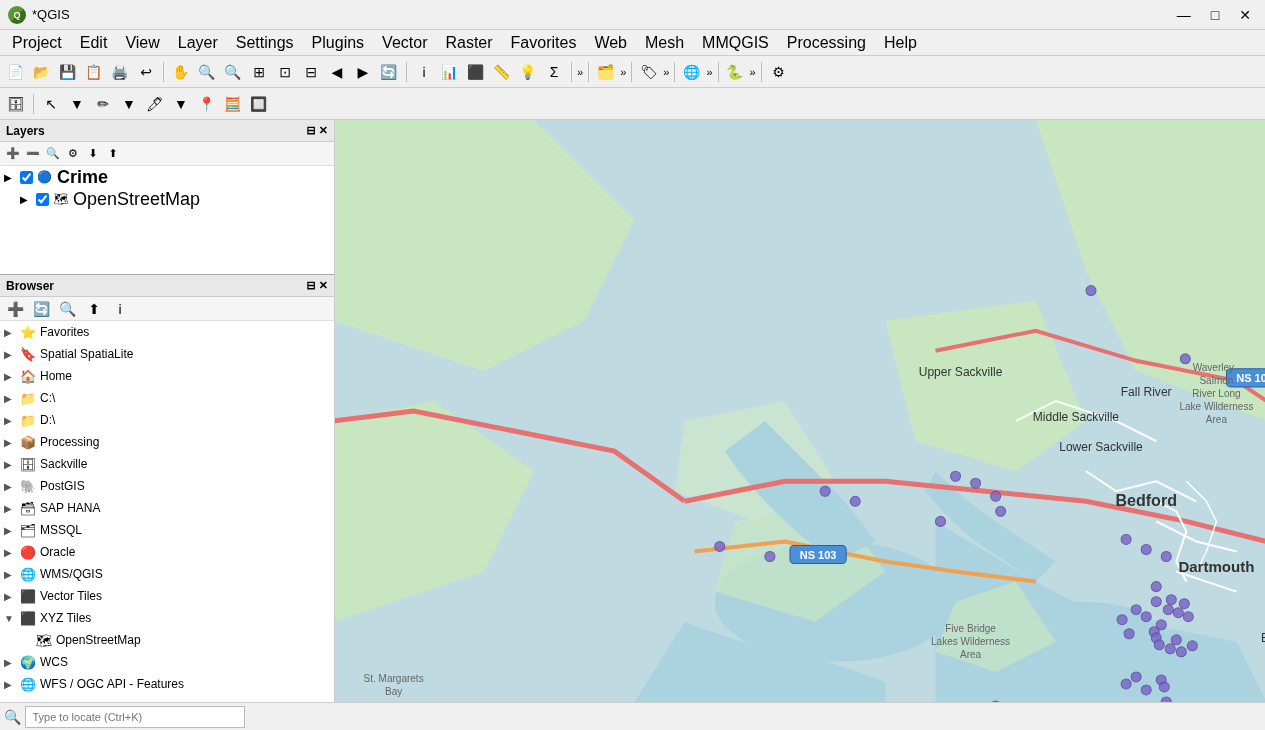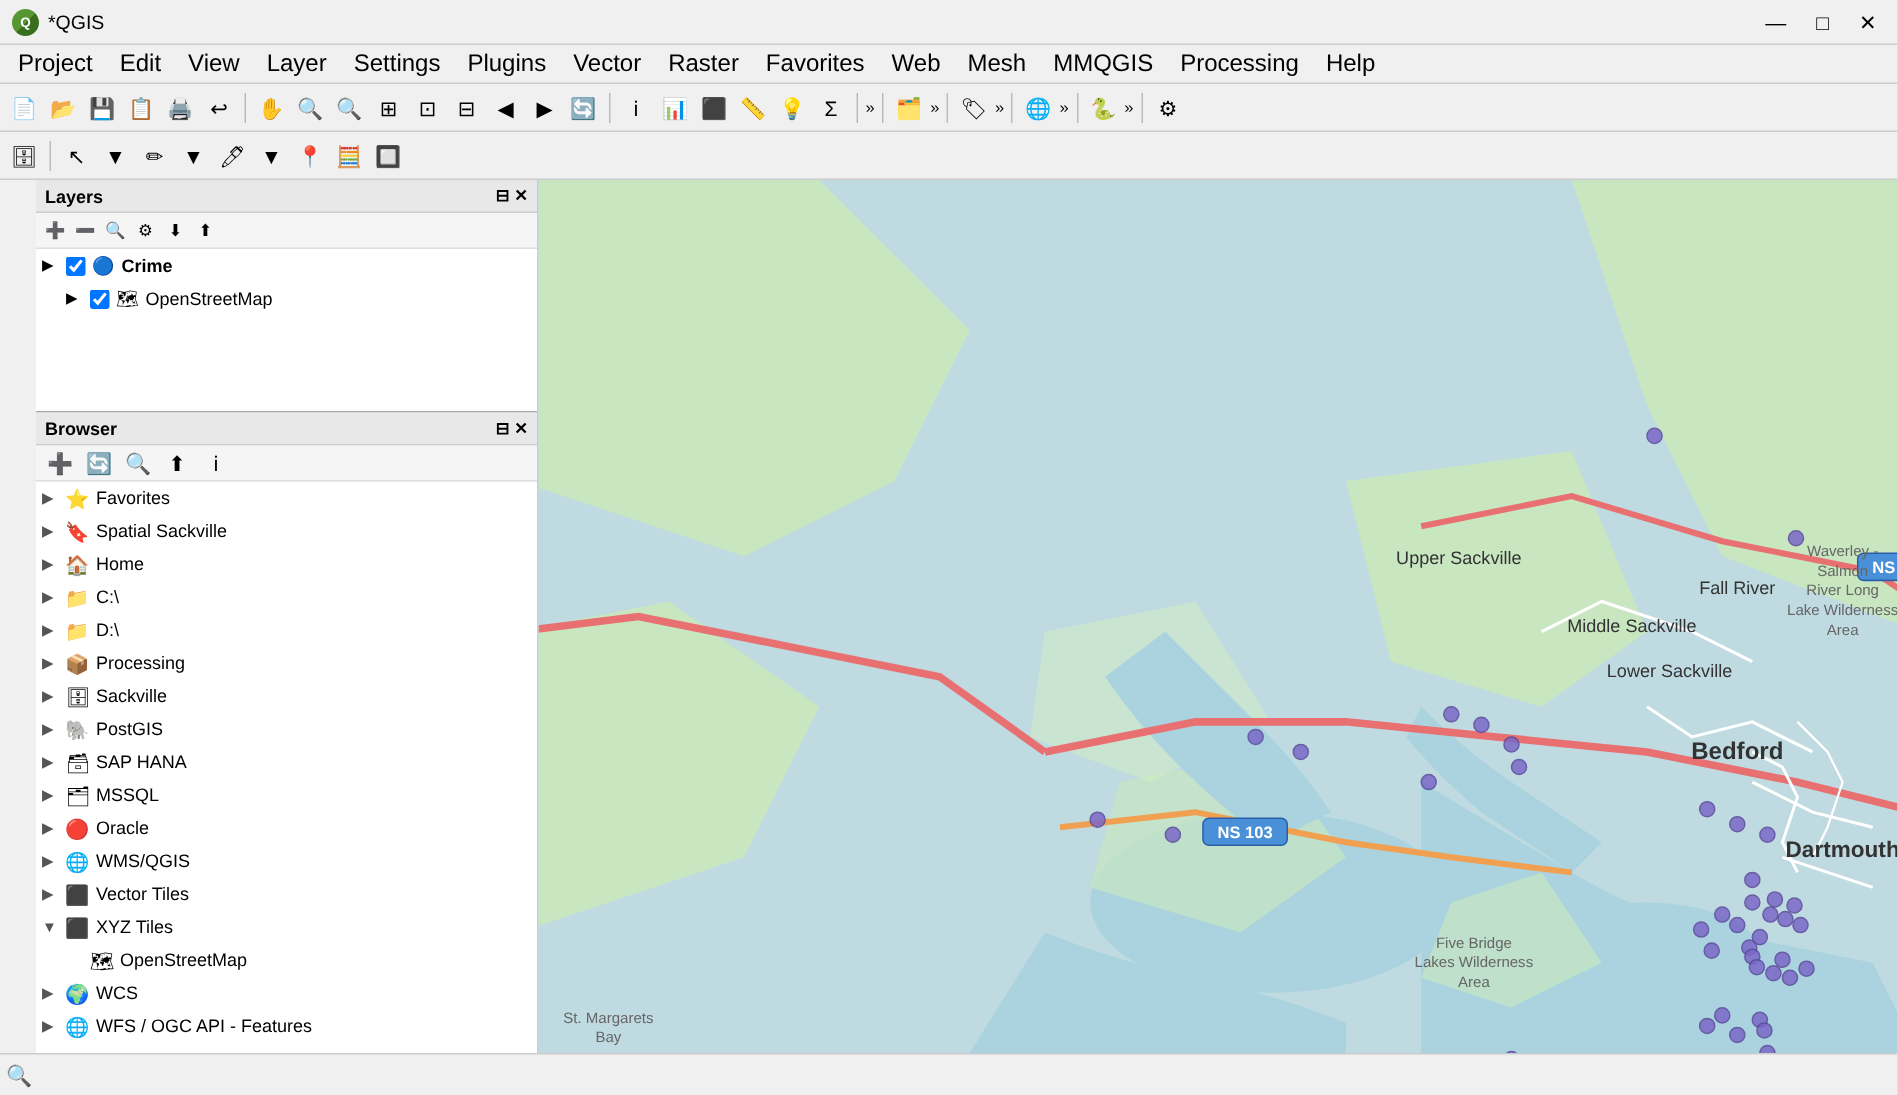--- a/index.html
+++ b/index.html
@@ -53,21 +53,20 @@
       display: flex; align-items: center; justify-content: center;
       font-size: 14px;
       border-radius: 2px;
     }
     .tb-separator { width: 1px; height: 20px; background: #bbb; margin: 0 3px; }
     
     
     #main {
       display: flex;
       height: calc(730px - 30px - 26px - 32px - 32px - 28px);
-      margin-left: 24px;
     }
     
     
     #left-panel {
       width: 335px;
       display: flex;
       flex-direction: column;
       border-right: 1px solid #ccc;
       background: #fff;
     }
@@ -99,21 +98,21 @@
     .layer-toolbar .tb-btn { width: 18px; height: 18px; font-size: 11px; }
     
     .layers-list { overflow-y: auto; flex: 1; }
     .layer-item {
       display: flex; align-items: center; padding: 2px 4px; gap: 4px;
       cursor: pointer; height: 22px;
     }
     .layer-item .expand-arrow { width: 12px; font-size: 10px; }
     .layer-item input[type=checkbox] { margin: 0; }
     .layer-icon { width: 16px; height: 16px; display: inline-flex; align-items: center; justify-content: center; font-size: 12px; }
-    .layer-name { font-size: 12px; }
+    .layer-name { font-size: 18px; }
     
     
     #browser-panel {
       flex: 1;
       display: flex;
       flex-direction: column;
       overflow: hidden;
     }
     .browser-toolbar {
       display: flex; align-items: center; padding: 2px 4px; gap: 2px;
@@ -327,21 +326,21 @@
       <div class="browser-list">
 
       <div class="browser-item" style="padding-left: 4px;">
       <span class="expand-arrow">▶</span>
       <span class="b-icon">⭐</span>
       <span class="b-label">Favorites</span>
     </div>
           <div class="browser-item" style="padding-left: 4px;">
       <span class="expand-arrow">▶</span>
       <span class="b-icon">🔖</span>
-      <span class="b-label">Spatial Sackville</span>
+      <span class="b-label">Spatial SpatiaLite</span>
     </div>
           <div class="browser-item" style="padding-left: 4px;">
       <span class="expand-arrow">▶</span>
       <span class="b-icon">🏠</span>
       <span class="b-label">Home</span>
     </div>
           <div class="browser-item" style="padding-left: 4px;">
       <span class="expand-arrow">▶</span>
       <span class="b-icon">📁</span>
       <span class="b-label">C:\</span>
@@ -528,15 +527,16 @@
       <circle cx="786" cy="498" r="5" fill="#7b68c8" stroke="#5a4a9a" stroke-width="1" opacity="0.85"></circle>
       <circle cx="800" cy="488" r="5" fill="#7b68c8" stroke="#5a4a9a" stroke-width="1" opacity="0.85"></circle>
       <circle cx="810" cy="495" r="5" fill="#7b68c8" stroke="#5a4a9a" stroke-width="1" opacity="0.85"></circle>
     </svg>
   </div>
 </div>
 
 <div style="display:flex; flex-direction:column;">
   <div id="locate-bar">
     <span style="font-size:14px;margin-right:4px;">🔍</span>
+    <input id="locate-input" type="text" placeholder="Type to locate (Ctrl+K)" style="">
   </div>
 
 </div>
 
 </body></html>

